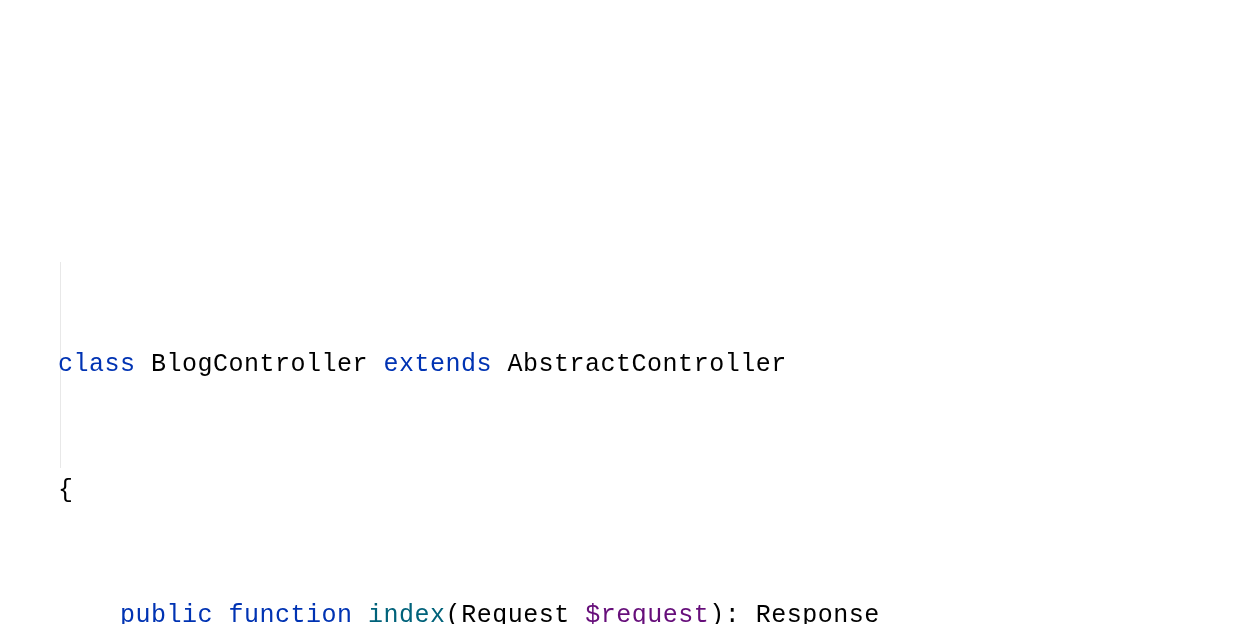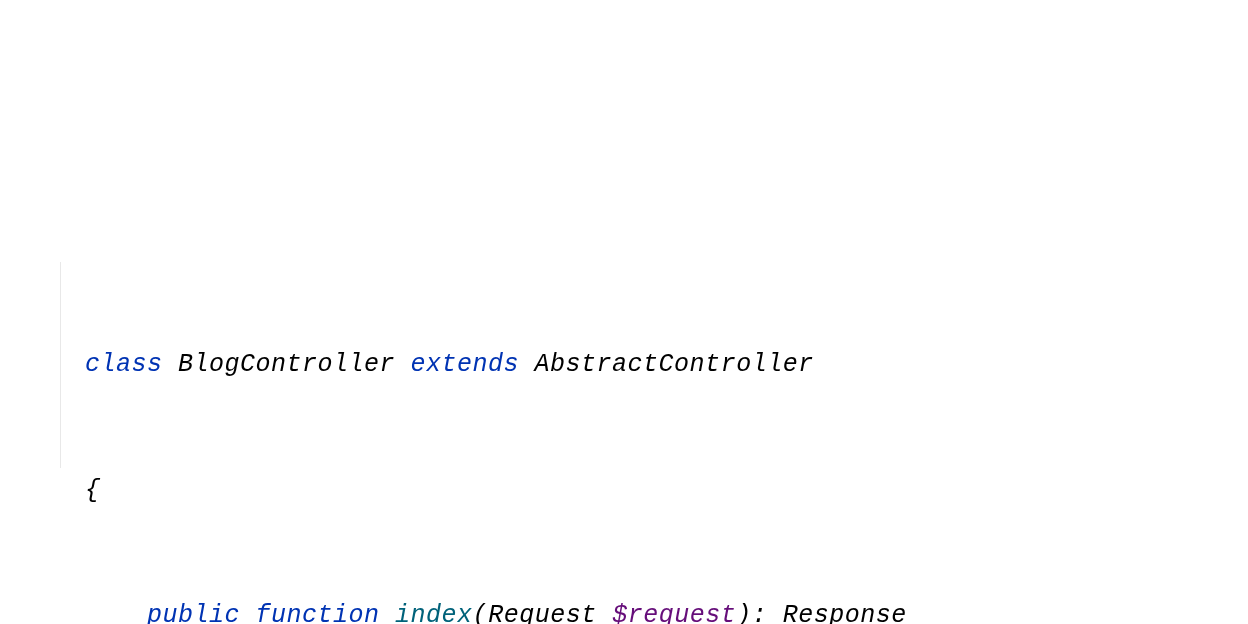--- a/index.html
+++ b/index.html
@@ -14,22 +14,21 @@
       white-space: pre;
       line-height: 1.67;
       letter-spacing: 0.5px;
     }
     .editor {
       position: relative;
       padding-top: 52px;
     }
     .line {
       position: relative;
-      padding-left: 85px;
-      font-style: italic;
+      padding-left: 58px;
     }
     .guide {
       position: absolute;
       left: 60px;
       top: 95px;
       bottom: auto;
       height: 206px;
       width: 1px;
       background: #e8e8e8;
     }

